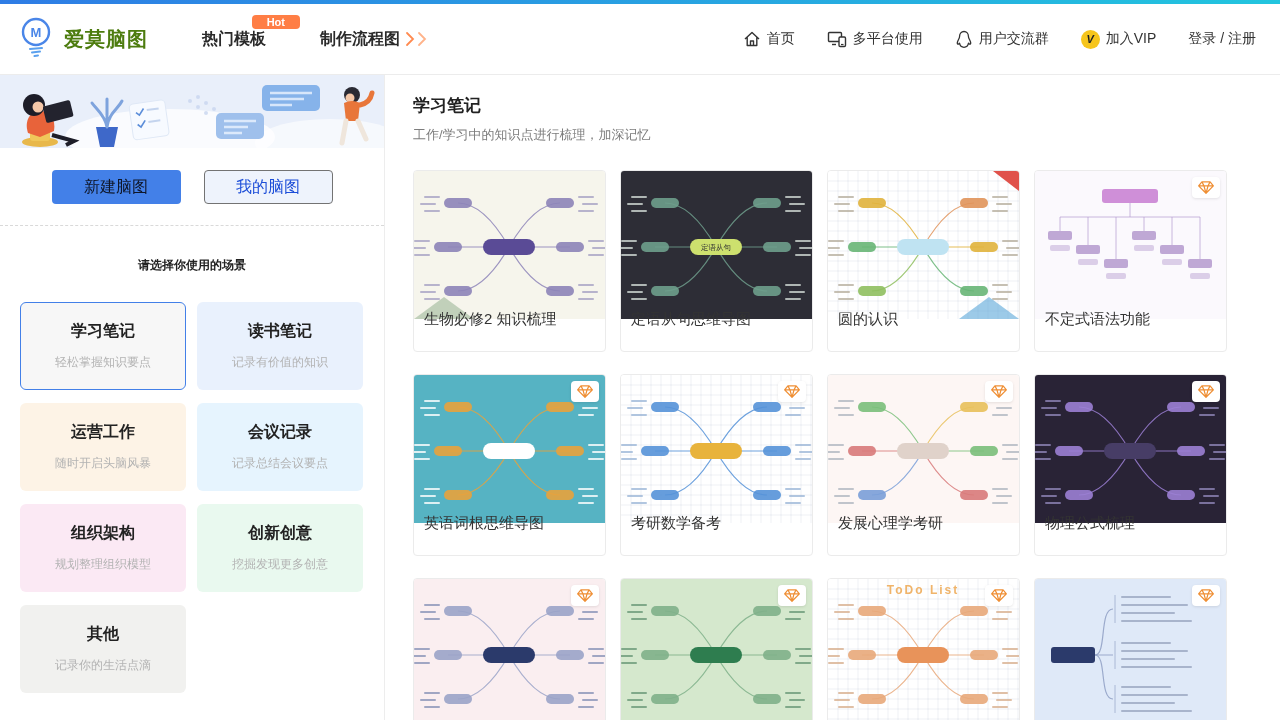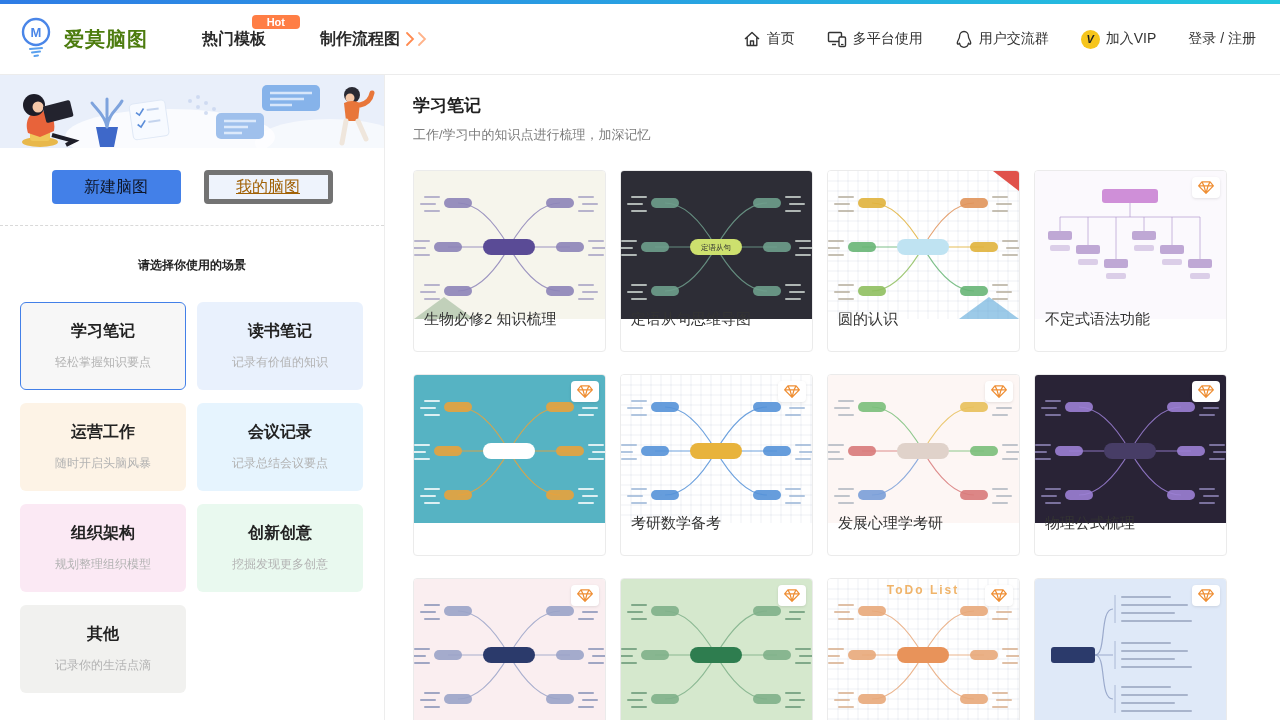--- a/index.html
+++ b/index.html
@@ -27,21 +27,21 @@
     font-style:italic; margin-right:6px; }
 
   
   .sidebar { position:absolute; left:0; top:75px; width:385px; bottom:0; border-right:1px solid #ededed;
     background:#fff; }
   .banner { width:384px; height:73px; display:block; }
   .btn-row { display:flex; justify-content:center; gap:23px; padding-top:22px; }
   .btn { width:129px; height:34px; border-radius:4px; font-size:16px; display:flex; align-items:center;
     justify-content:center; cursor:pointer; }
   .btn-primary { background:#4380e8; color:#0f172a; }
-  .btn-ghost { background:#eef3fc; color:#a16207; border:5px solid #737373;text-decoration:underline; }
+  .btn-ghost { background:#eef3fc; color:#1d4ed8; border:1px solid #737373; }
   .side-divider { border-top:1px dashed #d9d9d9; margin-top:21px; }
   .scene-heading { text-align:center; font-size:12px; font-weight:bold; color:#222; margin-top:31px; }
   .sgrid { display:grid; grid-template-columns:166px 166px; gap:13px 11px; padding:0 20px; margin-top:28px; }
   .scene { height:88px; border-radius:6px; display:flex; flex-direction:column; align-items:center;
     justify-content:center; cursor:pointer; border:1px solid transparent; }
   .scene.selected { border:1px solid #4380e8; }
   .scene-title { font-size:16px; font-weight:bold; color:#222; }
   .scene-sub { font-size:12px; color:#b3b3b3; margin-top:12px; }
 
   
@@ -403,20 +403,21 @@
               <rect x="168" y="120" width="16" height="2" rx="1" fill="#ffffff" fill-opacity=".8"></rect>
               <rect x="164" y="127" width="16" height="2" rx="1" fill="#ffffff" fill-opacity=".8"></rect>
               <rect x="69" y="68" width="52" height="16" rx="8" fill="#ffffff"></rect>
             </svg>
           </div>
     <div class="vip-badge">
       <svg width="18" height="15" viewBox="0 0 22 18">
         <path d="M6 2 L16 2 L20 7 L11 16 L2 7 Z M2 7 H20 M6 2 L8.5 7 L11 16 M16 2 L13.5 7 L11 16" stroke="#ef8f35" fill="none" stroke-width="1.5" stroke-linejoin="round"></path>
       </svg>
     </div>
+    <div class="tcard-title">英语词根思维导图</div>
   </div>
         <div class="tcard">
     <div class="thumb">
             <svg width="191" height="148" viewBox="0 0 191 148">
               <rect width="191" height="148" fill="#ffffff"></rect>
               <path d="M10 0V148M20 0V148M30 0V148M40 0V148M50 0V148M60 0V148M70 0V148M80 0V148M90 0V148M100 0V148M110 0V148M120 0V148M130 0V148M140 0V148M150 0V148M160 0V148M170 0V148M180 0V148M190 0V148M0 10H191M0 20H191M0 30H191M0 40H191M0 50H191M0 60H191M0 70H191M0 80H191M0 90H191M0 100H191M0 110H191M0 120H191M0 130H191M0 140H191" stroke="#7a8db0" stroke-opacity=".12" fill="none"></path>
               <path d="M95 76 Q 69.5 32 44 32" stroke="#5592d8" fill="none" stroke-width="1.2" stroke-opacity=".85"></path>
               <rect x="30" y="27" width="28" height="10" rx="5" fill="#5592d8" fill-opacity=".9"></rect>
               <rect x="10" y="25" width="16" height="2" rx="1" fill="#9db8d8" fill-opacity=".8"></rect>
               <rect x="6" y="32" width="16" height="2" rx="1" fill="#9db8d8" fill-opacity=".8"></rect>

